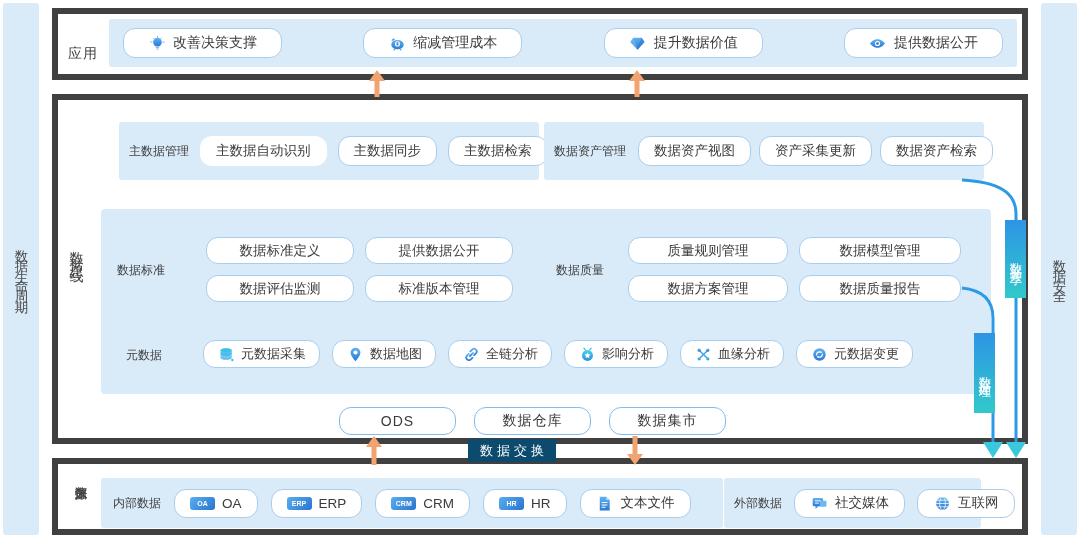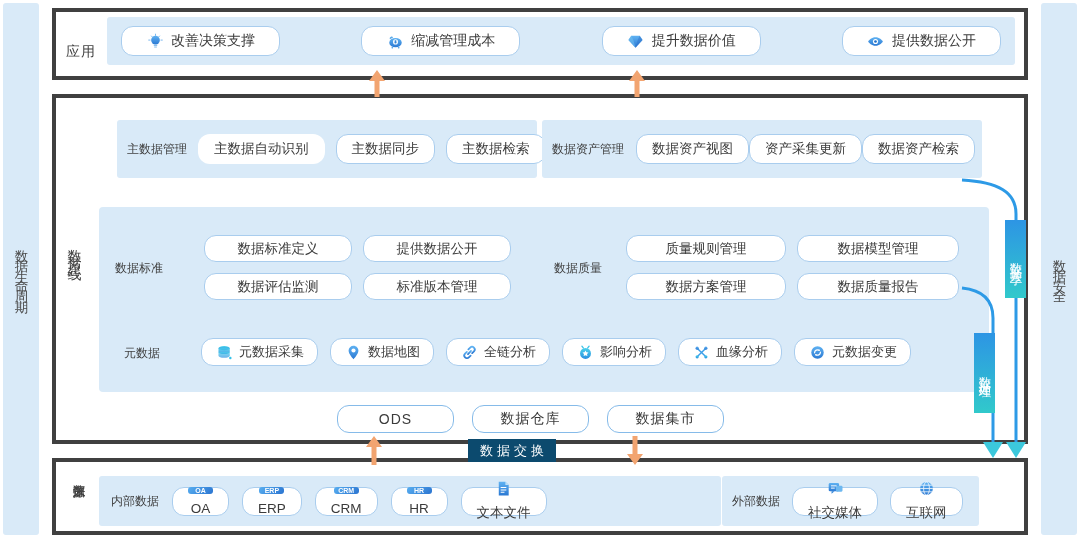--- a/index.html
+++ b/index.html
@@ -4,21 +4,21 @@
 <style>
   html,body{margin:0;padding:0;background:#fff;}
   .stage{position:relative;width:1080px;height:538px;background:#fff;overflow:hidden;
          font-family:"Liberation Sans","DejaVu Sans",sans-serif;color:#3b3b3b;}
   
   .rail{position:absolute;top:3px;bottom:3px;width:36px;background:#d9eaf8;border-radius:3px;
         display:flex;align-items:center;justify-content:center;}
   .rail.left{left:3px}.rail.right{right:3px}
   .rail span{writing-mode:vertical-rl;letter-spacing:10px;font-size:13.5px;color:#4a4a4a;}
   
-  .box{position:absolute;left:52px;width:976px;border:4px solid #404040;background:#fff;box-sizing:border-box;}
+  .box{position:absolute;left:52px;width:976px;border:6px solid #404040;background:#fff;box-sizing:border-box;}
   .app-box{top:8px;height:72px}
   .bus-box{top:94px;height:350px}
   .source-box{top:458px;height:77px}
   .hlabel{position:absolute;font-size:14px;color:#3f3f3f;letter-spacing:1px;}
   .vlabel{position:absolute;writing-mode:vertical-rl;font-size:14px;color:#3f3f3f;}
   
   .panel{position:absolute;background:#d9eaf8;border-radius:3px;display:flex;align-items:center;box-sizing:border-box;}
   .plabel{font-size:12px;color:#3f3f3f;white-space:nowrap;}
   
   .btn{display:inline-flex;align-items:center;justify-content:center;gap:7px;background:#fff;
@@ -49,21 +49,21 @@
   .grid .btn{width:100%;height:27px;font-size:13.5px;}
   .meta-row{position:absolute;left:102px;top:131px;display:flex;gap:12px;}
   .meta-row .btn{height:28px;padding:0 13px;font-size:13px;gap:6px;}
   
   .storage{position:absolute;left:281px;top:307px;display:flex;gap:18px;}
   .storage .btn{width:117px;height:28px;font-size:14px;letter-spacing:1px;border-color:#86bbe9;}
   
   .src-label{left:14px;top:13px;height:58px;font-size:12.5px;letter-spacing:0;}
   .sc-int{left:43px;top:14px;width:622px;height:50px;padding:0 12px;gap:13px;}
   .sc-ext{left:666px;top:14px;width:257px;height:50px;padding:0 10px;gap:12px;}
-  .sc-int .btn,.sc-ext .btn{height:29px;padding:0 15px;font-size:13.5px;flex-direction:column;}
+  .sc-int .btn,.sc-ext .btn{height:29px;padding:0 15px;font-size:13.5px;}
   
   .badge-h{position:absolute;left:468px;top:439px;width:88px;height:23px;background:#0c4a6e;color:#fff;
            font-size:13px;letter-spacing:4px;display:flex;align-items:center;justify-content:center;
            z-index:6;padding-left:4px;box-sizing:border-box;}
   .badge-v{position:absolute;color:#fff;writing-mode:vertical-rl;letter-spacing:3px;font-size:12.5px;
            display:flex;align-items:center;justify-content:center;z-index:5;
            background:linear-gradient(#2d95e4,#31c9cb);}
   .badge-share{left:1005px;top:220px;width:21px;height:78px;}
   .badge-process{left:974px;top:333px;width:21px;height:80px;}
   .overlay{position:absolute;left:0;top:0;z-index:4;pointer-events:none;}
@@ -163,21 +163,21 @@
             <span>主数据同步</span>
           </div>
           <div class="btn">
             <span>主数据检索</span>
           </div>
         </span>
     </div>
 
     <div class="panel pa">
       <span class="plabel">数据资产管理</span>
-      <span class="list-host" style="display:inline-flex;gap:0">
+      <span class="list-host" style="display:inline-flex;gap:8px">
           <div class="btn">
             <span>数据资产视图</span>
           </div>
           <div class="btn">
             <span>资产采集更新</span>
           </div>
           <div class="btn">
             <span>数据资产检索</span>
           </div>
         </span>

